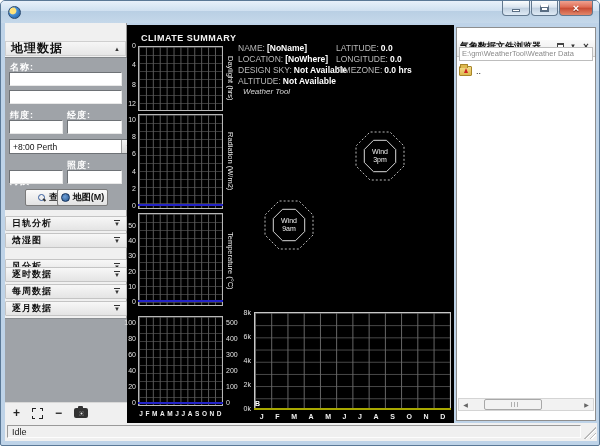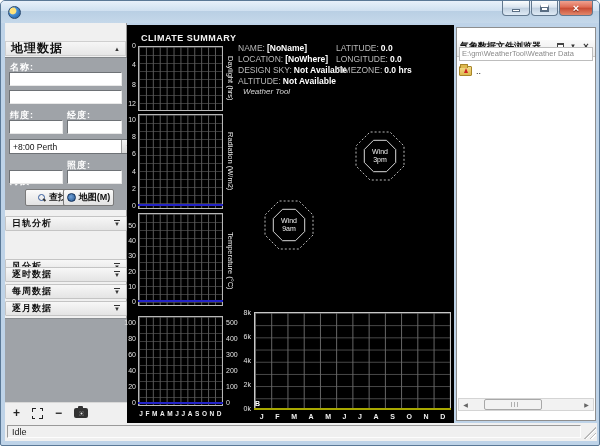--- a/index.html
+++ b/index.html
@@ -138,28 +138,32 @@
         <span class="dbtn">▼</span>
       </div>
       <span class="flabel" style="left:5px;top:117px">海拔:</span>
       <span class="flabel" style="left:62px;top:101px">照度:</span>
       <input class="txt" style="left: 4px; top: 112px; width: 54px;">
       <input class="txt" style="left: 62px; top: 112px; width: 55px;">
       <div class="gbtn" style="left:20px;width:55px">
         <span class="mag-icon"></span>
         <span>查找</span>
       </div>
-      <div class="gbtn" style="left:58px;width:51px">
+      <div class="gbtn" style="left:52px;width:51px">
         <span class="globe-icon"></span>
         <span>地图(M)</span>
       </div>
     </div>
 
     <div class="section" style="top:193px">
       <span class="sec-label">日轨分析</span>
+      <span class="sec-arrow">▼</span>
+    </div>
+    <div class="section" style="top:210px">
+      <span class="sec-label">焓湿图</span>
       <span class="sec-arrow">▼</span>
     </div>
     <div class="section" style="top:236px">
       <span class="sec-label">风分析</span>
       <span class="sec-arrow">▼</span>
     </div>
     <div class="section" style="top:261px">
       <span class="sec-label">每周数据</span>
       <span class="sec-arrow">▼</span>
     </div>

